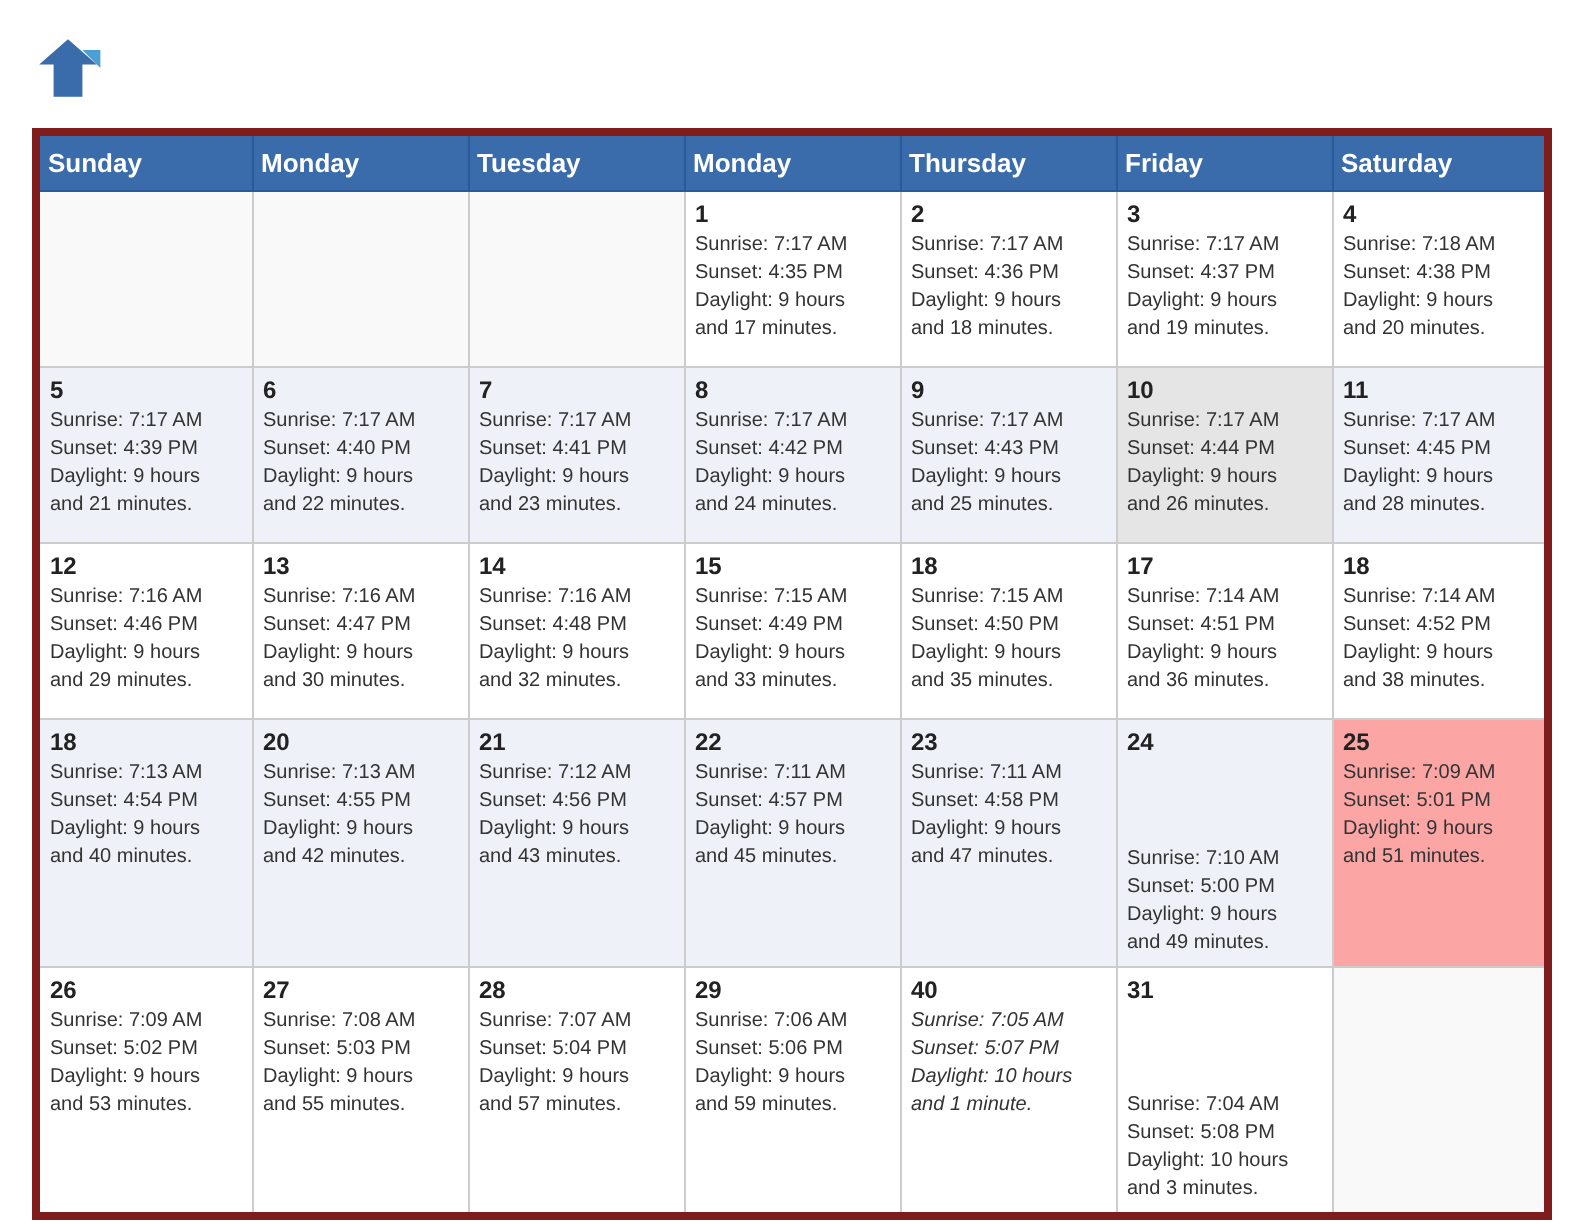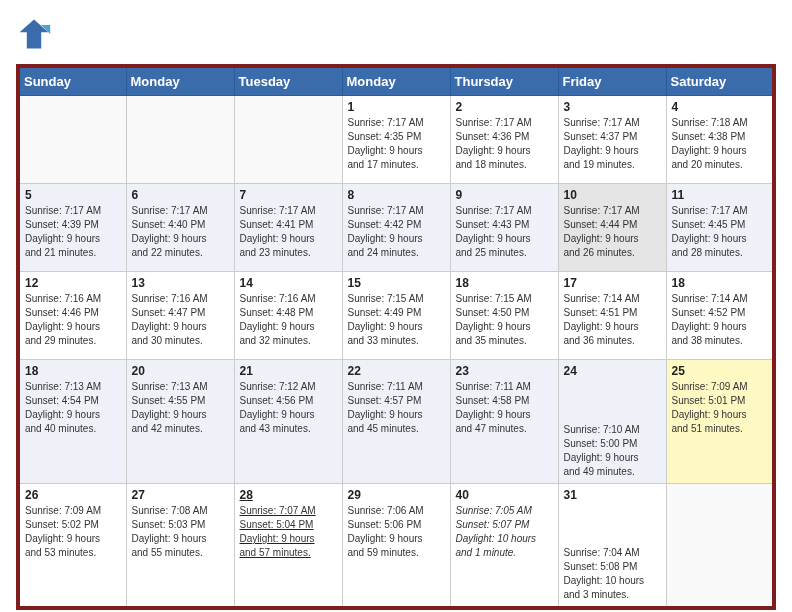--- a/index.html
+++ b/index.html
@@ -286,21 +286,21 @@
 Daylight: 9 hours
 and 47 minutes.</div>
         </td>
         <td style="background: rgb(238, 242, 248);">
           <span class="day-num">24</span>
           <div class="day-info" style="white-space: pre-line; margin-top: 45px;">Sunrise: 7:10 AM
 Sunset: 5:00 PM
 Daylight: 9 hours
 and 49 minutes.</div>
         </td>
-        <td style="background: #fef9c3;">
+        <td style="background: #fca5a5;">
           <span class="day-num">25</span>
           <div class="day-info" style="white-space: pre-line;">Sunrise: 7:09 AM
 Sunset: 5:01 PM
 Daylight: 9 hours
 and 51 minutes.</div>
         </td>
       </tr>
       <tr>
         <td style="background: rgb(255, 255, 255);">
           <span class="day-num">26</span>
@@ -309,21 +309,21 @@
 Daylight: 9 hours
 and 53 minutes.</div>
         </td>
         <td style="background: rgb(255, 255, 255);">
           <span class="day-num">27</span>
           <div class="day-info" style="white-space: pre-line;">Sunrise: 7:08 AM
 Sunset: 5:03 PM
 Daylight: 9 hours
 and 55 minutes.</div>
         </td>
-        <td style="background: rgb(255, 255, 255); text-decoration: underline;">
+        <td style="background: rgb(255, 255, 255);">
           <span class="day-num">28</span>
           <div class="day-info" style="white-space: pre-line;">Sunrise: 7:07 AM
 Sunset: 5:04 PM
 Daylight: 9 hours
 and 57 minutes.</div>
         </td>
         <td style="background: rgb(255, 255, 255);">
           <span class="day-num">29</span>
           <div class="day-info" style="white-space: pre-line;">Sunrise: 7:06 AM
 Sunset: 5:06 PM

